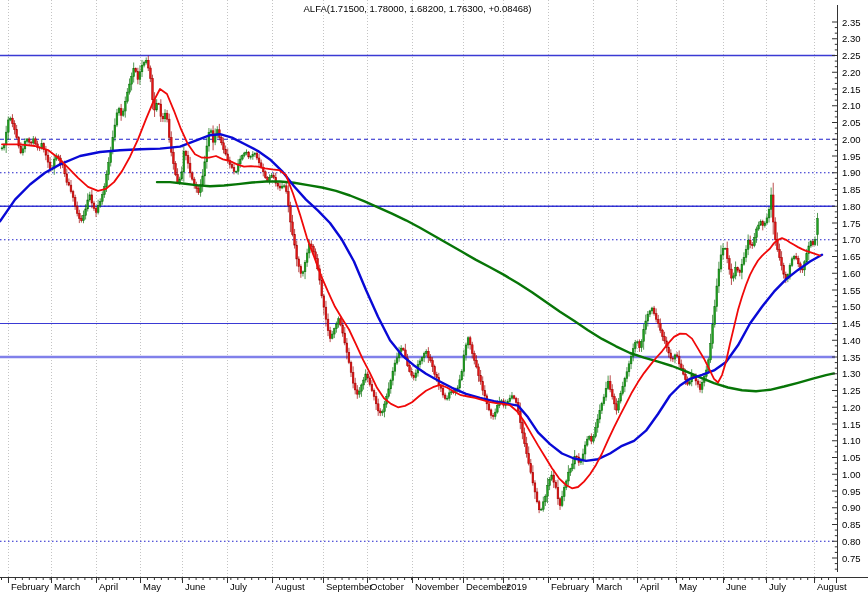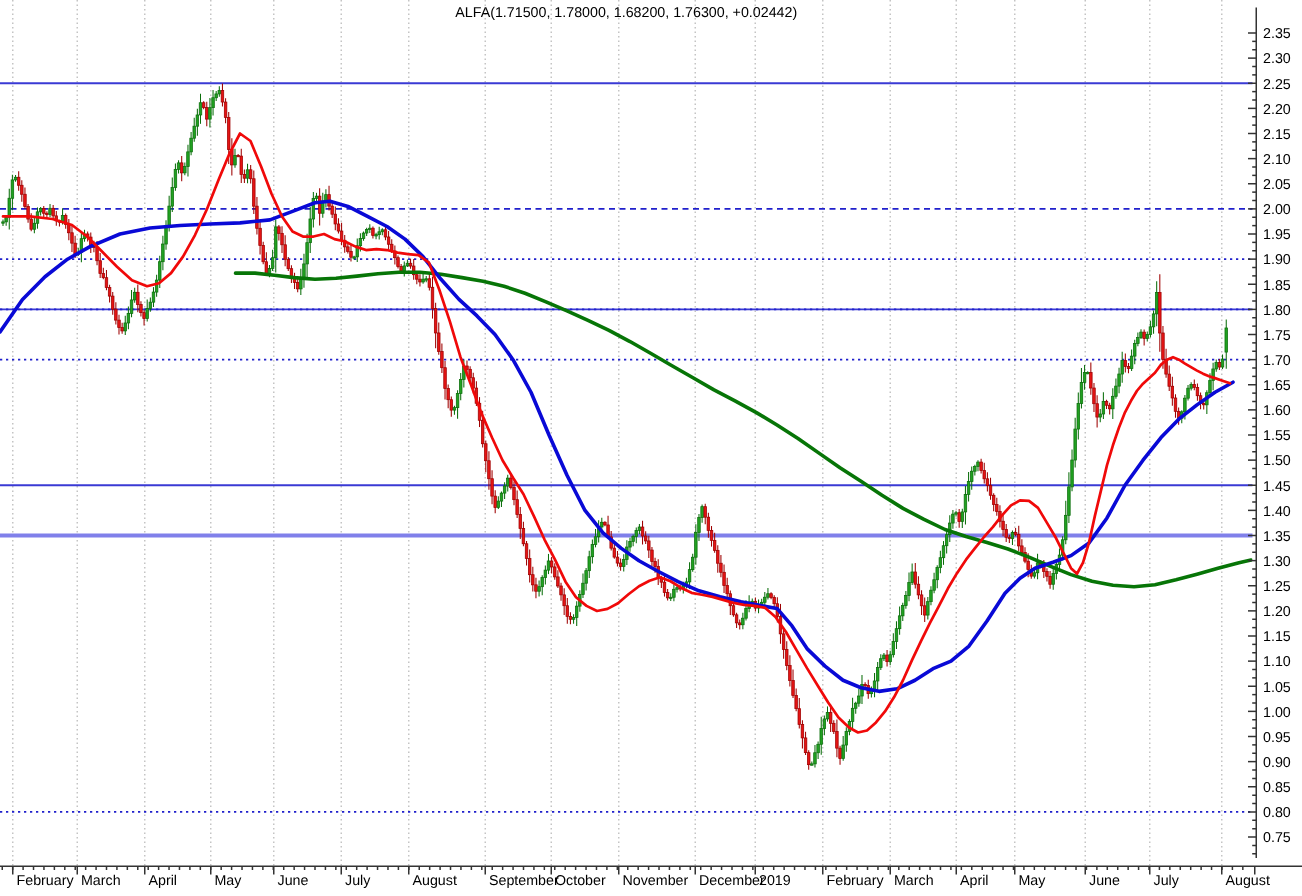--- a/index.html
+++ b/index.html
@@ -1139,14 +1139,14 @@
         <line x1="676.5" y1="577.5" x2="676.5" y2="583" stroke="#333333" stroke-width="1"></line>
         <text x="679" y="590">May</text>
         <line x1="723.5" y1="577.5" x2="723.5" y2="583" stroke="#333333" stroke-width="1"></line>
         <text x="726" y="590">June</text>
         <line x1="766.5" y1="577.5" x2="766.5" y2="583" stroke="#333333" stroke-width="1"></line>
         <text x="769" y="590">July</text>
         <line x1="814.5" y1="577.5" x2="814.5" y2="583" stroke="#333333" stroke-width="1"></line>
         <text x="817" y="590">August</text>
       </g>
     </svg>
-  <div class="chart-title">ALFA(1.71500, 1.78000, 1.68200, 1.76300, +0.02442)</div>
+  <div class="chart-title">ALFA(1.71500, 1.78000, 1.68200, 1.76300, +0.08468)</div>
 </div>
 
 </body></html>

